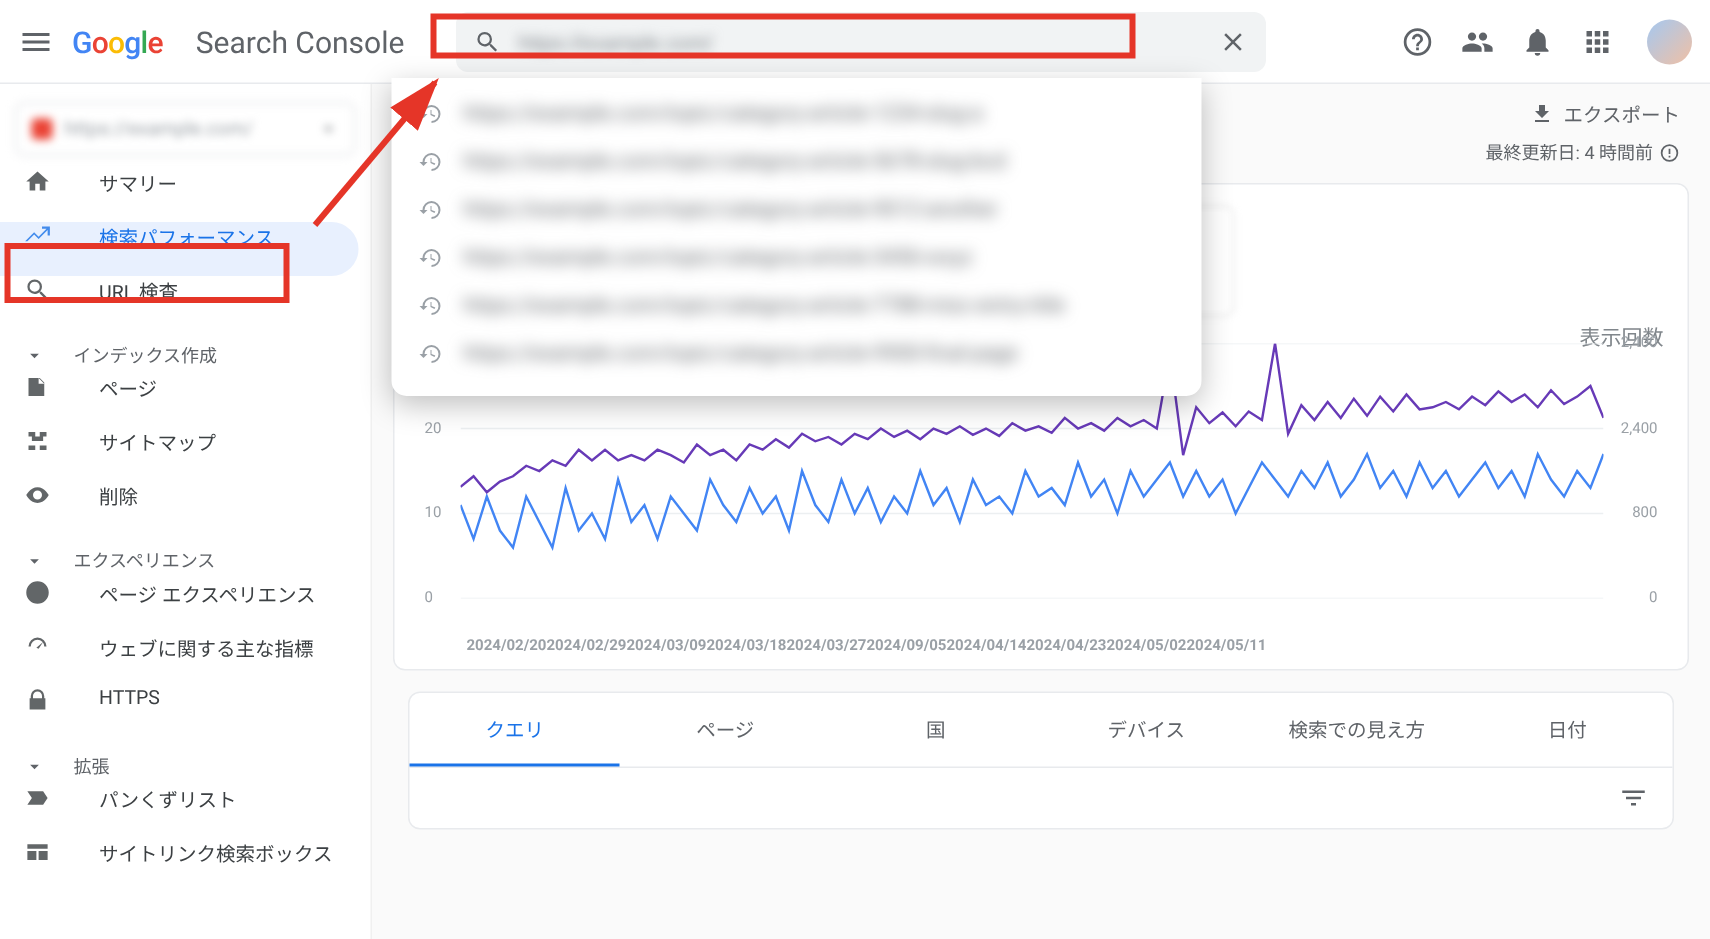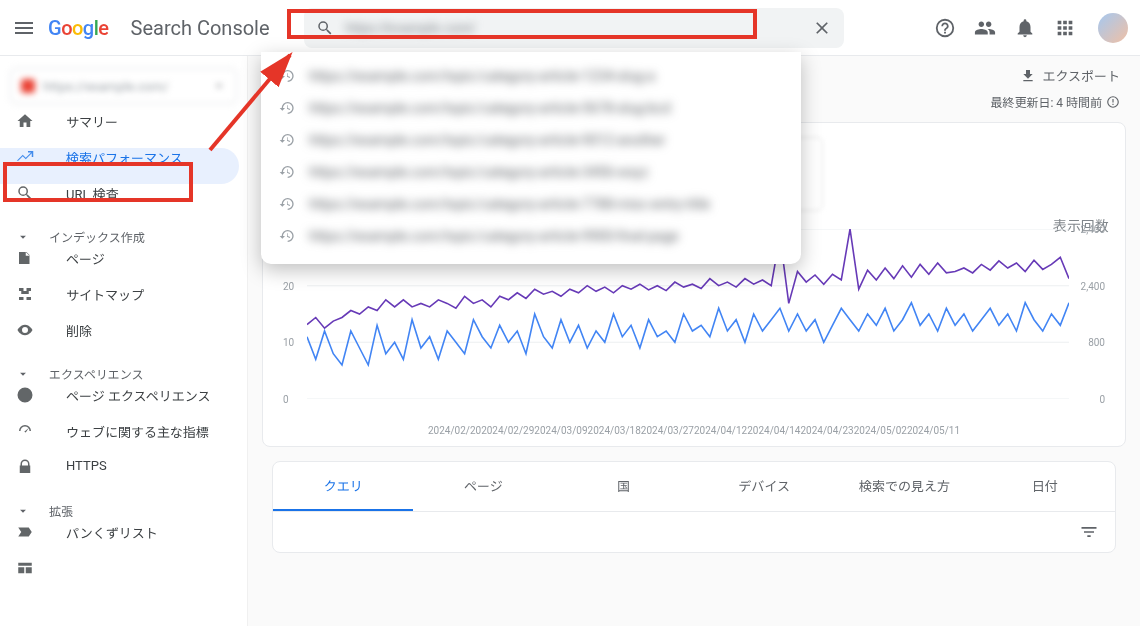--- a/index.html
+++ b/index.html
@@ -41,21 +41,21 @@
   .metric-cards { display:flex; gap:0; padding:14px 16px 4px; filter:blur(2px);}
   .metric-card { width:130px; height:74px; border-radius:6px; margin-right:8px; }
   .mc-blue { background:#1a73e8; } .mc-purple{background:#6f36c9;} .mc-off{background:#fff; border:1px solid #e0e0e0;}
 
   .chart-zone { position:relative; height:210px; padding:0 20px 0 44px; }
   .y-left-label { position:absolute; left:16px; top:0; font-size:11px; color:#80868b;}
   .y-right-label{ position:absolute; right:16px; top:0; font-size:14px; color:#80868b;}
   .ytick-l { position:absolute; left:20px; font-size:10px; color:#9aa0a6; transform:translateY(-50%);}
   .ytick-r { position:absolute; right:20px; font-size:10px; color:#9aa0a6; transform:translateY(-50%);}
   svg.chart-svg { position:absolute; left:44px; right:56px; top:14px; height:170px; width:calc(100% - 100px);}
-  .xaxis { display:flex; justify-content:center; padding:0 48px 10px 48px; font-size:10px; color:#9aa0a6;}
+  .xaxis { display:flex; justify-content:flex-start; padding:0 48px 10px 48px; font-size:10px; color:#9aa0a6;font-weight:bold;}
 
   .tabs-panel { margin:0 24px 14px; background:#fff; border:1px solid #e8eaed; border-radius:8px; }
   .tabs-row { display:flex; border-bottom:1px solid #e8eaed; }
   .tab { flex:1; text-align:center; padding:14px 0; font-size:13px; color:#5f6368; cursor:pointer; }
   .tab.active { color:#1a73e8; border-bottom:2px solid #1a73e8; }
   .filter-row { display:flex; justify-content:flex-end; padding:10px 16px; }
 
   
   .dropdown { position:absolute; top:52px; left:261px; width:540px; background:#fff; border-radius:0 0 10px 10px; box-shadow:0 6px 20px rgba(0,0,0,0.25); z-index:60; padding:8px 0 12px; }
   .dd-item { display:flex; align-items:center; gap:14px; padding:8px 18px; color:#5f6368; font-size:14px; cursor:pointer;}
@@ -236,20 +236,21 @@
       <div class="nav-item">
         <svg class="nicon" viewBox="0 0 24 24">
           <path fill="currentColor" d="M3 6h14l4 6-4 6H3l4-6z"></path>
         </svg>
         <span>パンくずリスト</span>
       </div>
       <div class="nav-item">
         <svg class="nicon" viewBox="0 0 24 24">
           <path fill="currentColor" d="M3 5h18v4H3zm0 6h8v8H3zm10 0h8v8h-8z"></path>
         </svg>
+        <span>サイトリンク検索ボックス</span>
       </div>
     </div>
 
 </div>
 
 <div class="main">
   <div class="topbar">
     <div class="export-btn">
       <svg style="width:16px;height:16px" viewBox="0 0 24 24">
           <path fill="currentColor" d="M19 9h-4V3H9v6H5l7 7 7-7zM5 18v2h14v-2H5z"></path>
@@ -294,21 +295,21 @@
           <path d="M0.0 107.7 L8.7 130.3 L17.5 102.0 L26.2 124.7 L34.9 136.0 L43.7 102.0 L52.4 119.0 L61.1 136.0 L69.9 96.3 L78.6 124.7 L87.4 113.3 L96.1 130.3 L104.8 90.7 L113.6 119.0 L122.3 107.7 L131.0 130.3 L139.8 102.0 L148.5 113.3 L157.2 124.7 L166.0 90.7 L174.7 107.7 L183.4 119.0 L192.2 96.3 L200.9 113.3 L209.7 102.0 L218.4 124.7 L227.1 85.0 L235.9 107.7 L244.6 119.0 L253.3 90.7 L262.1 113.3 L270.8 96.3 L279.5 119.0 L288.3 102.0 L297.0 113.3 L305.7 85.0 L314.5 107.7 L323.2 96.3 L332.0 119.0 L340.7 90.7 L349.4 107.7 L358.2 102.0 L366.9 113.3 L375.6 85.0 L384.4 102.0 L393.1 96.3 L401.8 107.7 L410.6 79.3 L419.3 102.0 L428.0 90.7 L436.8 113.3 L445.5 85.0 L454.3 102.0 L463.0 90.7 L471.7 79.3 L480.5 102.0 L489.2 85.0 L497.9 102.0 L506.7 90.7 L515.4 113.3 L524.1 96.3 L532.9 79.3 L541.6 90.7 L550.3 102.0 L559.1 85.0 L567.8 96.3 L576.6 79.3 L585.3 102.0 L594.0 90.7 L602.8 73.7 L611.5 96.3 L620.2 85.0 L629.0 102.0 L637.7 79.3 L646.4 96.3 L655.2 85.0 L663.9 102.0 L672.6 90.7 L681.4 79.3 L690.1 96.3 L698.9 85.0 L707.6 102.0 L716.3 73.7 L725.1 90.7 L733.8 102.0 L742.5 85.0 L751.3 96.3 L760.0 73.7 " fill="none" stroke="#4285F4" stroke-width="1.6"></path>
           <path d="M0.0 95.6 L8.7 88.5 L17.5 99.2 L26.2 92.1 L34.9 88.5 L43.7 81.5 L52.4 85.0 L61.1 77.9 L69.9 81.5 L78.6 70.8 L87.4 77.9 L96.1 70.8 L104.8 77.9 L113.6 74.4 L122.3 77.9 L131.0 70.8 L139.8 74.4 L148.5 79.3 L157.2 67.3 L166.0 74.4 L174.7 70.8 L183.4 77.9 L192.2 67.3 L200.9 70.8 L209.7 63.8 L218.4 69.4 L227.1 60.2 L235.9 65.2 L244.6 62.3 L253.3 67.3 L262.1 60.2 L270.8 63.8 L279.5 56.7 L288.3 62.3 L297.0 58.1 L305.7 63.8 L314.5 56.7 L323.2 60.2 L332.0 55.2 L340.7 60.9 L349.4 56.7 L358.2 61.6 L366.9 53.1 L375.6 58.1 L384.4 55.2 L393.1 59.5 L401.8 49.6 L410.6 56.7 L419.3 53.1 L428.0 58.1 L436.8 49.6 L445.5 55.2 L454.3 51.0 L463.0 56.7 L471.7 7.1 L480.5 74.4 L489.2 42.5 L497.9 53.1 L506.7 46.0 L515.4 55.2 L524.1 45.3 L532.9 51.0 L541.6 0.0 L550.3 60.2 L559.1 41.1 L567.8 51.0 L576.6 39.0 L585.3 49.6 L594.0 36.8 L602.8 48.2 L611.5 35.4 L620.2 45.3 L629.0 34.0 L637.7 43.9 L646.4 42.5 L655.2 39.0 L663.9 43.9 L672.6 35.4 L681.4 41.1 L690.1 31.9 L698.9 39.0 L707.6 34.0 L716.3 42.5 L725.1 31.2 L733.8 40.4 L742.5 35.4 L751.3 28.3 L760.0 49.6 " fill="none" stroke="#673AB7" stroke-width="1.6"></path>
         </svg>
     </div>
     <div class="xaxis" id="xaxis">
         <span>2024/02/20</span>
         <span>2024/02/29</span>
         <span>2024/03/09</span>
         <span>2024/03/18</span>
         <span>2024/03/27</span>
-        <span>2024/04/12</span>
+        <span>2024/09/05</span>
         <span>2024/04/14</span>
         <span>2024/04/23</span>
         <span>2024/05/02</span>
         <span>2024/05/11</span>
       </div>
   </div>
 
   <div class="tabs-panel">
     <div class="tabs-row" id="tabs">
         <div class="tab active">クエリ</div>

